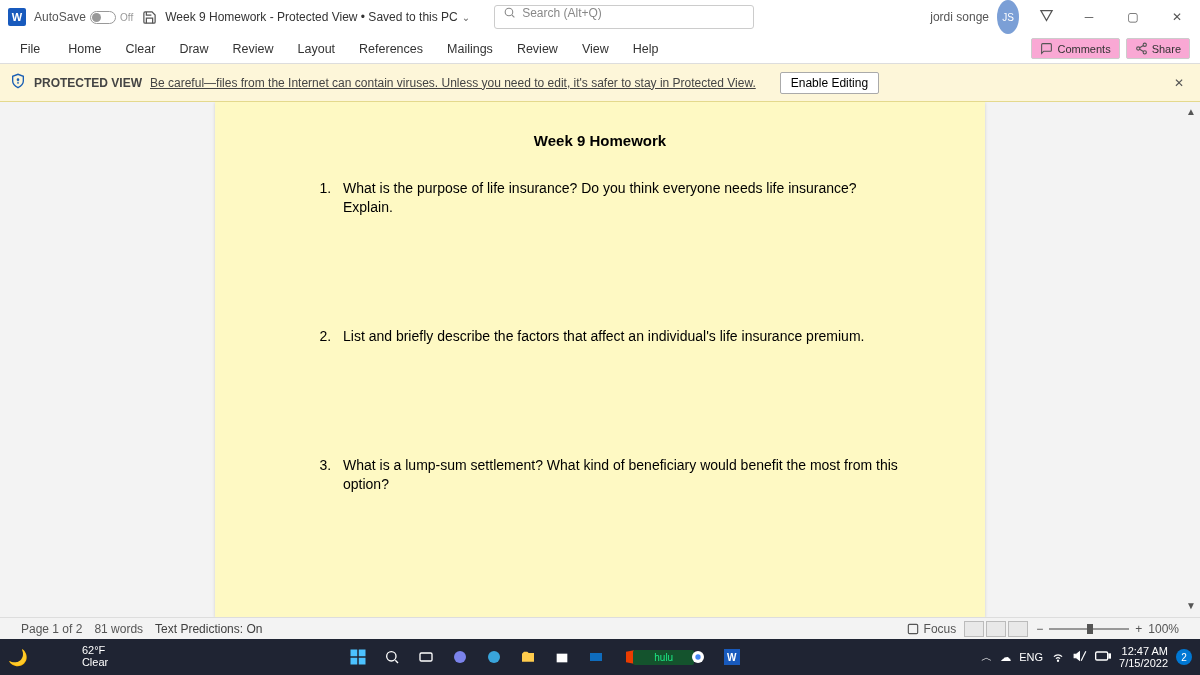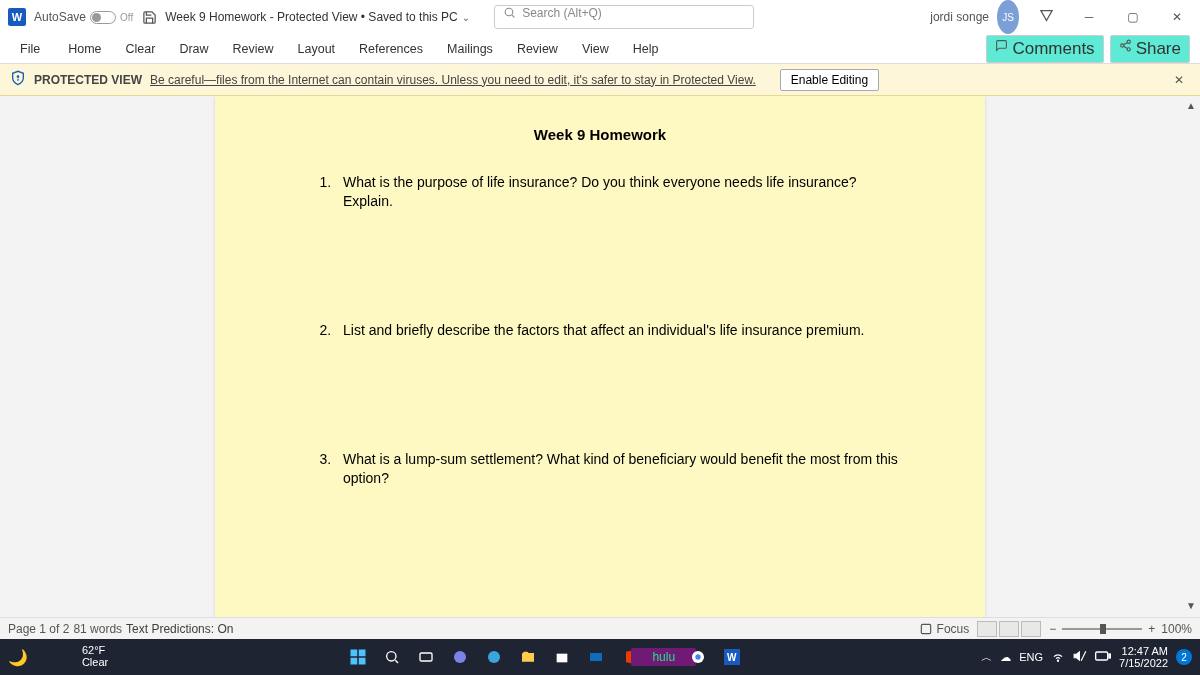--- a/index.html
+++ b/index.html
@@ -16,35 +16,35 @@
 .searchbox svg { flex-shrink: 0; }
 .spacer { flex: 1; }
 .user-area { display: flex; align-items: center; gap: 8px; }
 .avatar { width: 22px; height: 34px; border-radius: 50%; background: #7b9fd6; color: #fff; font-size: 10px; display: flex; align-items: center; justify-content: center; }
 .win-controls { display: flex; gap: 14px; margin-left: 12px; }
 .win-btn { width: 30px; height: 20px; display: flex; align-items: center; justify-content: center; color: #555; }
 .ribbon-tabs { height: 30px; background: #fff; display: flex; align-items: center; padding: 0 10px; font-size: 12.5px; gap: 4px; border-bottom: 1px solid #ddd; }
 .ribbon-tabs .tab { padding: 6px 10px; color: #333; cursor: pointer; }
 .ribbon-tabs .tab.file { margin-right: 4px; }
 .ribbon-right { margin-left: auto; display: flex; gap: 6px; align-items: center; }
-.r-btn { border: 1px solid #ccc; padding: 3px 8px; font-size: 17px; border-radius: 2px; display: flex; gap: 4px; background: #5eead4; color: #333; }
-.protected-bar { height: 32px; background: #fdf6d9; border-bottom: 1px solid #e4d98d; display: flex; align-items: center; padding: 0 10px; font-size: 12px; gap: 8px; color: #444; }
+.r-btn { border: 1px solid #ccc; padding: 3px 8px; font-size: 11px; border-radius: 2px; display: flex; align-items: center; gap: 4px; background: #f9a8d4; color: #333; }
+.protected-bar { height: 38px; background: #fdf6d9; border-bottom: 1px solid #e4d98d; display: flex; align-items: center; padding: 0 10px; font-size: 12px; gap: 8px; color: #444; }
 .shield-icon { color: #1a5fb4; }
 .pv-label { font-weight: bold; }
 .pv-msg { text-decoration: underline; color: #444; }
 .enable-btn { border: 1px solid #aaa; background: #fff; padding: 3px 10px; font-size: 12px; margin-left: 16px; border-radius: 2px; }
 .pv-close { margin-left: auto; color: #555; padding: 0 6px; }
 .doc-area { flex: 1; background: #f3f3f3; overflow: hidden; position: relative; display: flex; justify-content: center; }
 .doc-area .tri { position: absolute; right: 4px; top: 4px; color: #555; font-size: 10px; }
 .doc-area .tri.dn { bottom: 6px; top: auto; }
 .page { width: 770px; background: #fef9c3; margin-top: 0; box-shadow: 0 1px 3px rgba(0,0,0,0.15); padding: 30px 80px 40px; font-family: "Times New Roman", serif; color: #000; }
 .page h1 { text-align: center; font-size: 15px; font-weight: bold; margin-bottom: 30px; }
 .page ol { list-style: decimal; padding-left: 40px; }
 .page ol li { font-size: 14px; margin-bottom: 110px; line-height: 1.35; padding-left: 8px; }
-.statusbar { height: 22px; background: #f3f3f3; border-top: 1px solid #ddd; display: flex; align-items: center; padding: 0 8px; font-size: 12px; color: #555; gap: 4px; }
+.statusbar { height: 22px; background: #f3f3f3; border-top: 1px solid #ddd; display: flex; align-items: center; padding: 0 21px; font-size: 12px; color: #555; gap: 12px; }
 .status-right { margin-left: auto; display: flex; align-items: center; gap: 8px; }
 .focus-btn { display: flex; align-items: center; gap: 4px; }
 .view-icons { display: flex; gap: 2px; }
 .view-icons span { width: 20px; height: 16px; border: 1px solid #bbb; background: #e8e8e8; display:inline-block; }
 .zoom { display: flex; align-items: center; gap: 6px; }
 .zoom .slider { width: 80px; height: 2px; background: #999; position: relative; }
 .zoom .slider::after { content:""; width:6px; height:10px; background:#555; position:absolute; top:-4px; left:38px; }
 .taskbar { height: 36px; background: #1f2433; display: flex; align-items: center; color: #fff; font-size: 11px; padding: 0 8px; gap: 6px; }
 .weather { display: flex; align-items: center; gap: 6px; }
 .weather-icon { color: #f5d769; font-size: 16px; }
@@ -237,21 +237,21 @@
         <svg width="16" height="16" viewBox="0 0 24 24" fill="#0f6cbd">
           <rect x="3" y="6" width="18" height="12"></rect>
         </svg>
       </div>
     <div class="tb-icon">
         <svg width="16" height="16" viewBox="0 0 24 24" fill="#eb3c00">
           <path d="M6 4l12-2v20l-12-2V4z"></path>
         </svg>
       </div>
     <div class="tb-icon">
-        <span style="background:#701a75;color:#1ce783;font-size:12px;padding:2px 21px;border-radius:2px">hulu</span>
+        <span style="background:#14532d;color:#1ce783;font-size:10px;padding:2px 21px;border-radius:2px">hulu</span>
       </div>
     <div class="tb-icon">
         <svg width="16" height="16" viewBox="0 0 24 24">
           <circle cx="12" cy="12" r="9" fill="#fff"></circle>
           <circle cx="12" cy="12" r="4" fill="#4285f4"></circle>
         </svg>
       </div>
     <div class="tb-icon">
         <div style="width:16px;height:16px;background:#185abd;color:#fff;font-size:10px;display:flex;align-items:center;justify-content:center;font-weight:bold">W</div>
       </div>

